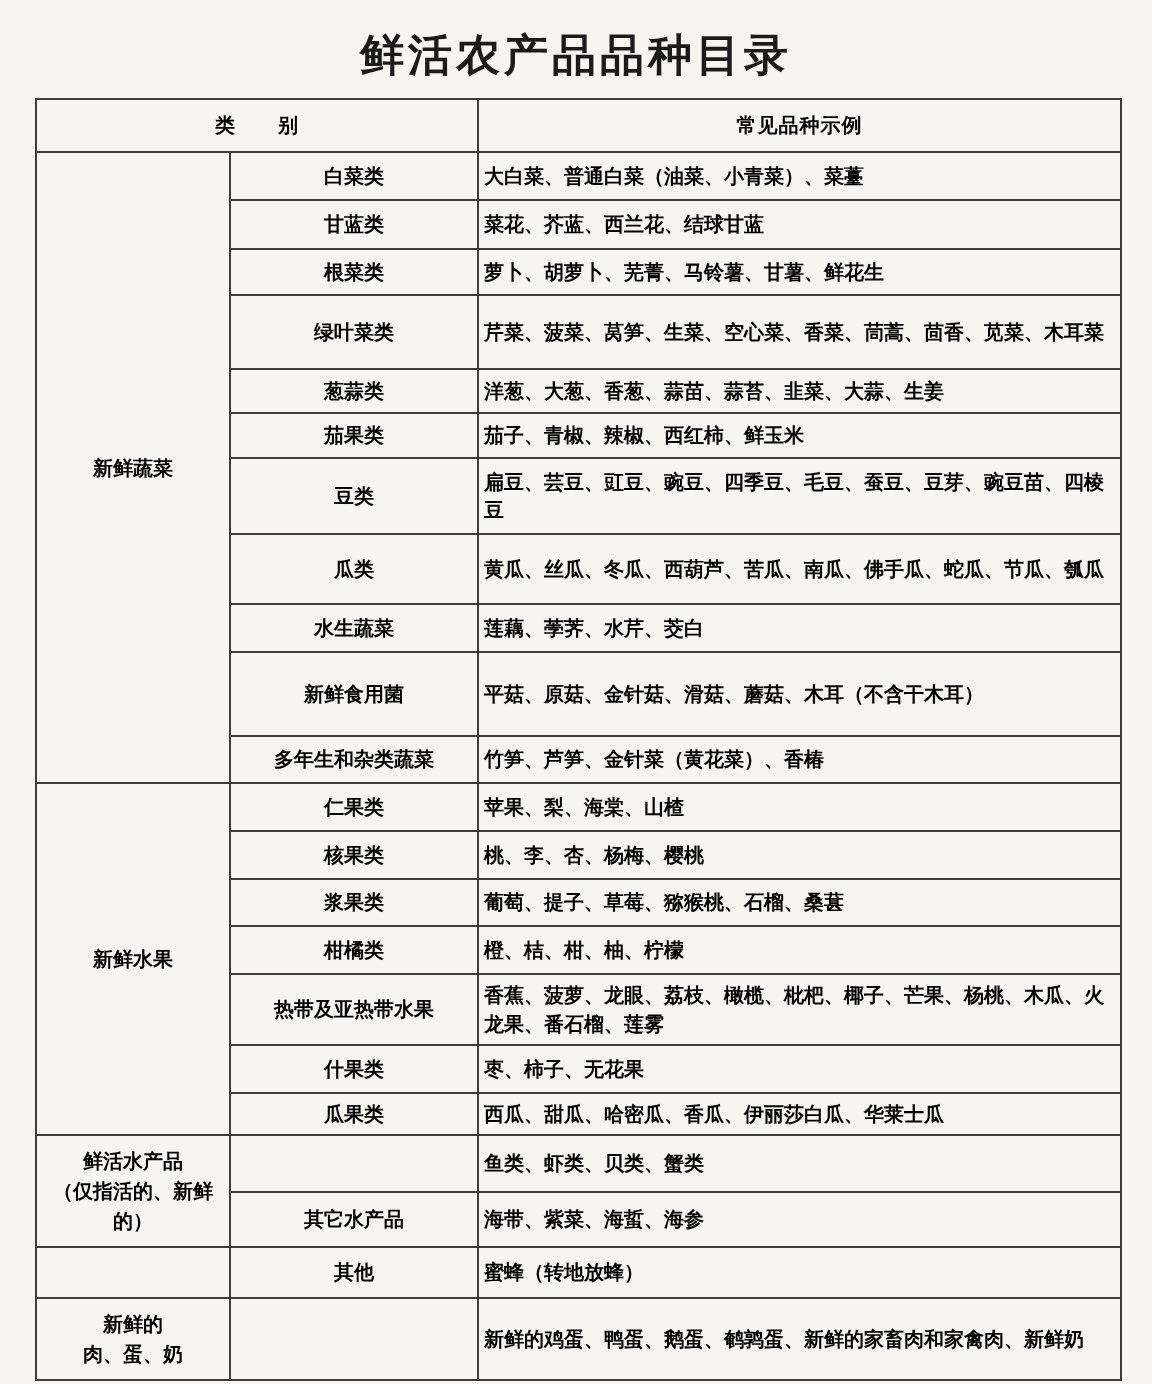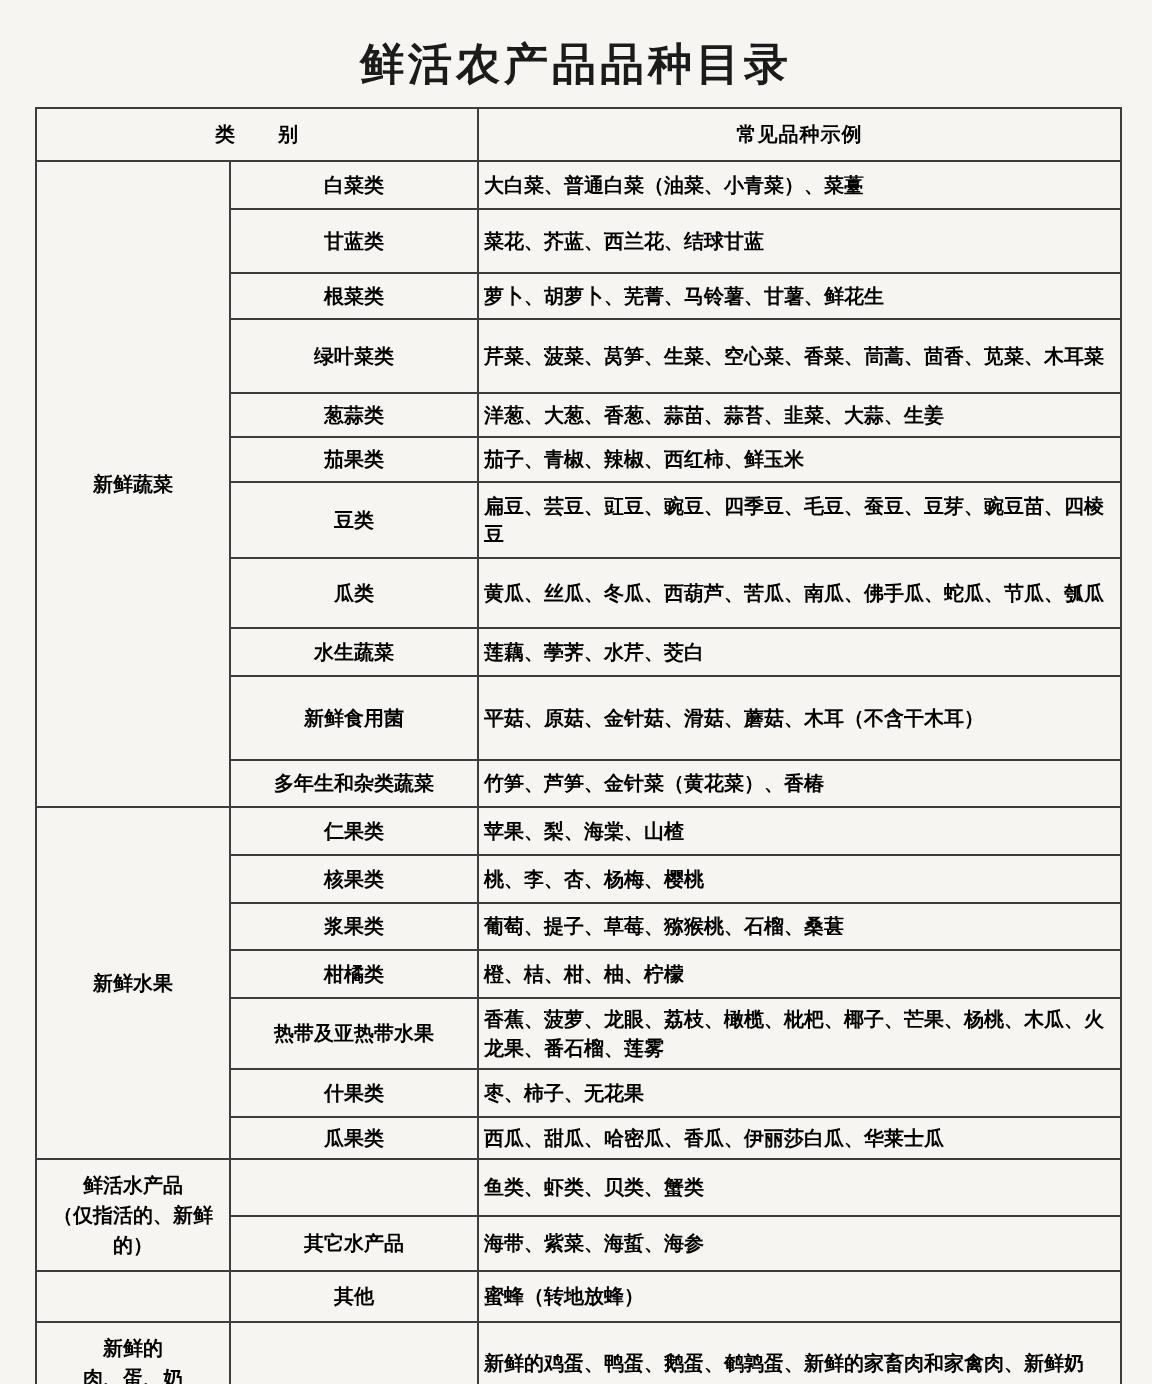--- a/index.html
+++ b/index.html
@@ -6,21 +6,21 @@
   html,body { background:#f6f5f2; }
   body {
     width:1152px; height:1384px;
     font-family:"Liberation Serif","DejaVu Serif",serif;
     color:#262626;
     overflow:hidden;
   }
   .page { width:1152px; height:1384px; position:relative; }
   .doc-title {
     text-align:center;
-    padding-top:35px;
+    padding-top:26px;
     font-size:44px;
     font-weight:bold;
     letter-spacing:4px;
     color:#1b1b1b;
   }
   table.catalog {
     border-collapse:collapse;
     table-layout:fixed;
     width:1085px;
     margin:13px 0 0 35px;
@@ -65,21 +65,21 @@
         <tr style="height:53px">
       <td colspan="2" class="hdr">类　　别</td>
       <td class="hdr">常见品种示例</td>
     </tr>
 
     <tr style="height:48px">
       <td rowspan="11" class="cat">新鲜蔬菜</td>
       <td class="sub">白菜类</td>
       <td class="ex">大白菜、普通白菜（油菜、小青菜）、菜薹</td>
     </tr>
-    <tr style="height:64px">
+    <tr style="height:49px">
       <td class="sub">甘蓝类</td>
       <td class="ex">菜花、芥蓝、西兰花、结球甘蓝</td>
     </tr>
     <tr style="height:46px">
       <td class="sub">根菜类</td>
       <td class="ex">萝卜、胡萝卜、芜菁、马铃薯、甘薯、鲜花生</td>
     </tr>
     <tr style="height:74px">
       <td class="sub">绿叶菜类</td>
       <td class="ex">芹菜、菠菜、莴笋、生菜、空心菜、香菜、茼蒿、茴香、苋菜、木耳菜</td>

